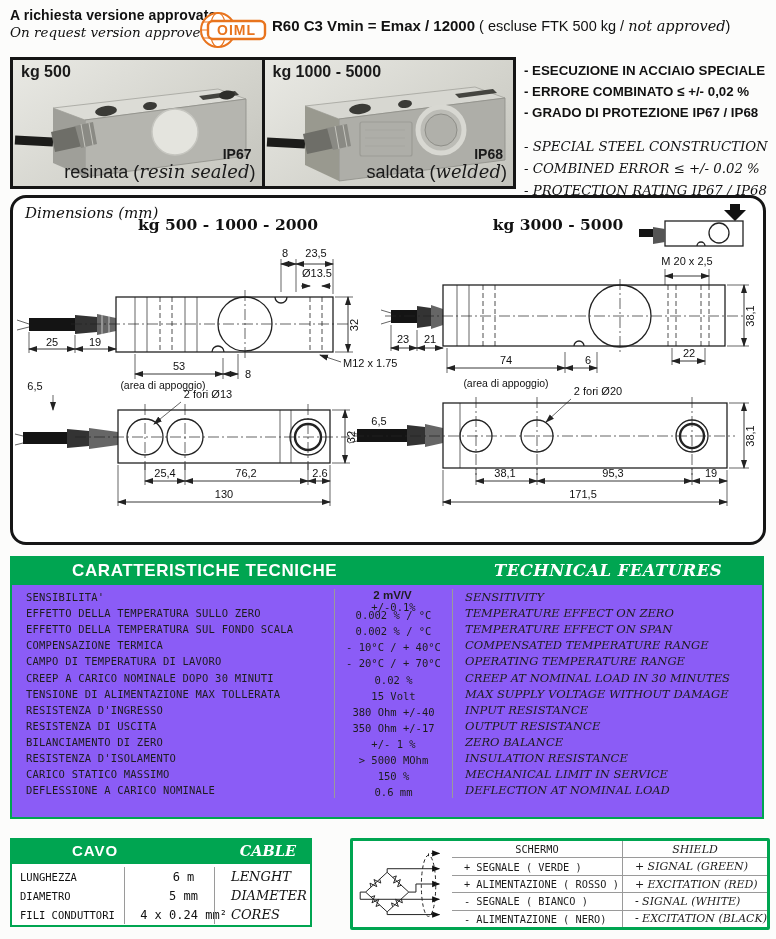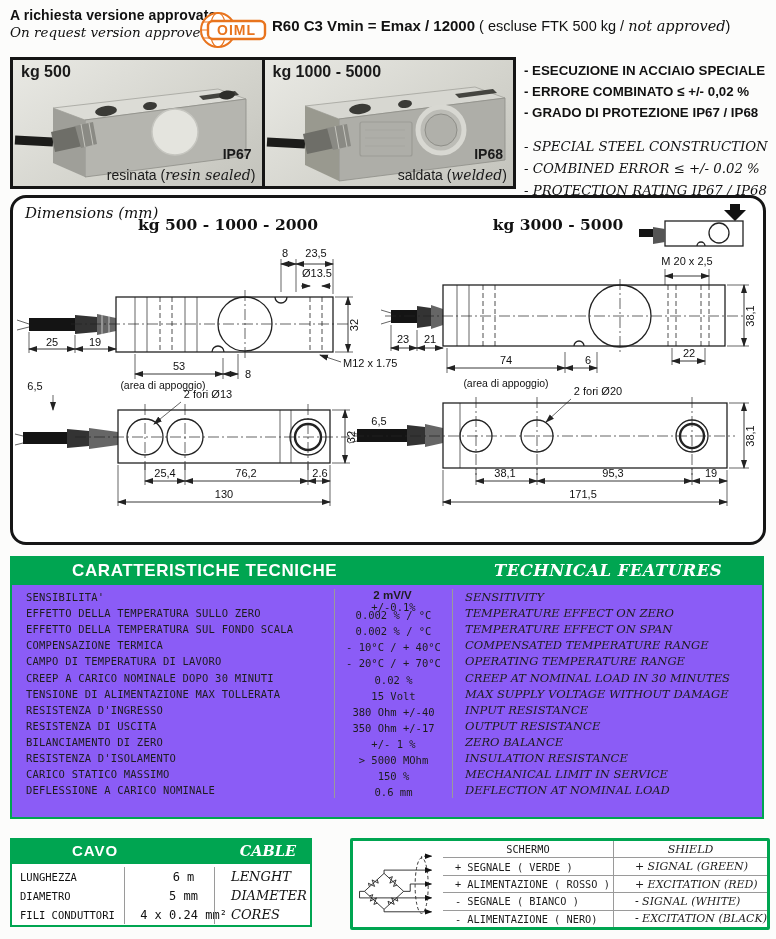--- a/index.html
+++ b/index.html
@@ -17,21 +17,21 @@
   .h-right .i{font-style:italic;font-family:"DejaVu Serif",serif;}
 
   
   .photo-box{position:absolute;left:10px;top:57px;width:506px;height:132px;
              border:3px solid #151515;display:flex;background:#d9d9d3;}
   .photo-cell{flex:1;position:relative;overflow:hidden;
               background:linear-gradient(145deg,#e9e9e4 0%,#d3d3cc 60%,#c3c3bc 100%);}
   .photo-cell + .photo-cell{border-left:3px solid #151515;}
   .pc-label{position:absolute;left:8px;top:3px;font-weight:bold;font-size:16px;color:#1a1a1a;}
   .pc-ip{position:absolute;right:10px;bottom:24px;font-weight:bold;font-size:14px;color:#1a1a1a;}
-  .pc-caption{position:absolute;right:6px;bottom:3px;font-size:14px;color:#1a1a1a;}
+  .pc-caption{position:absolute;right:6px;bottom:3px;font-size:18px;color:#1a1a1a;}
   .pc-caption .i{font-family:"DejaVu Serif",serif;font-style:italic;}
   .features{position:absolute;left:524px;top:60px;width:250px;}
   .features .fit{font-weight:bold;font-size:13.3px;line-height:21px;white-space:nowrap;}
   .features .fen{font-family:"DejaVu Serif",serif;font-style:italic;font-size:13.3px;
                  line-height:22px;white-space:nowrap;}
   .features .gap{height:13px;}
 
   
   .dims-box{position:absolute;left:10px;top:195px;width:756px;height:350px;
             border:3px solid #151515;border-radius:16px;background:#fff;}
@@ -87,21 +87,21 @@
 
   
   .wiring-box{position:absolute;left:350px;top:838px;width:420px;height:92px;
               border:3px solid #00a551;border-radius:2px;background:#fff;display:flex;}
   .bridge{width:110px;height:100%;}
   .w-table{flex:1;display:flex;flex-direction:column;}
   .w-row{flex:1;display:flex;border-top:1px solid #9a9a9a;}
   .w-row:first-child{border-top:none;}
   .w-it{width:170px;display:flex;align-items:center;padding-left:12px;
         font-family:"DejaVu Sans Mono",monospace;font-size:10.3px;white-space:nowrap;color:#1d1d1d;}
-  .w-en{flex:1;border-left:1px solid #9a9a9a;display:flex;align-items:center;padding-left:21px;
+  .w-en{flex:1;border-left:1px solid #9a9a9a;display:flex;align-items:center;padding-left:12px;
         font-family:"DejaVu Serif",serif;font-style:italic;font-size:11px;white-space:nowrap;color:#1d1d1d;}
   .w-row.ctr .w-it,.w-row.ctr .w-en{justify-content:center;padding-left:0;}
 </style>
 </head>
 <body>
 
 <div class="h-left">
   <div class="l1">A richiesta versione approvata</div>
   <div class="l2">On request version approved</div>
 </div>

